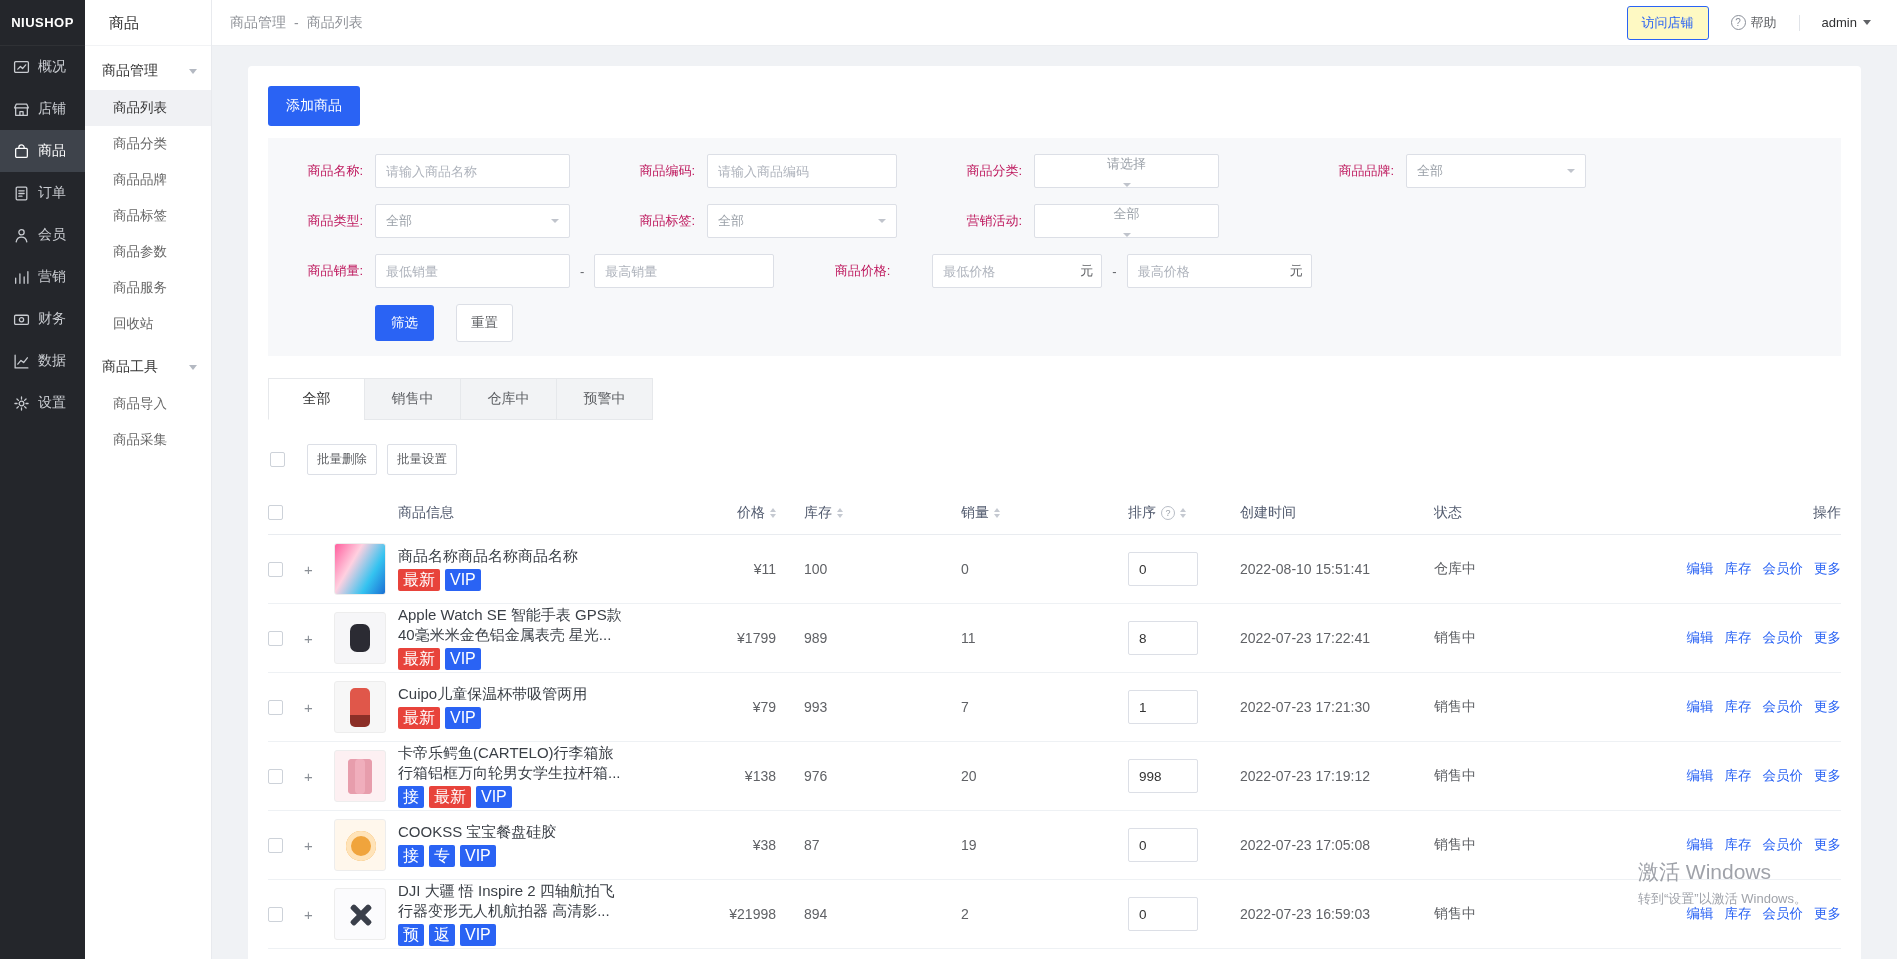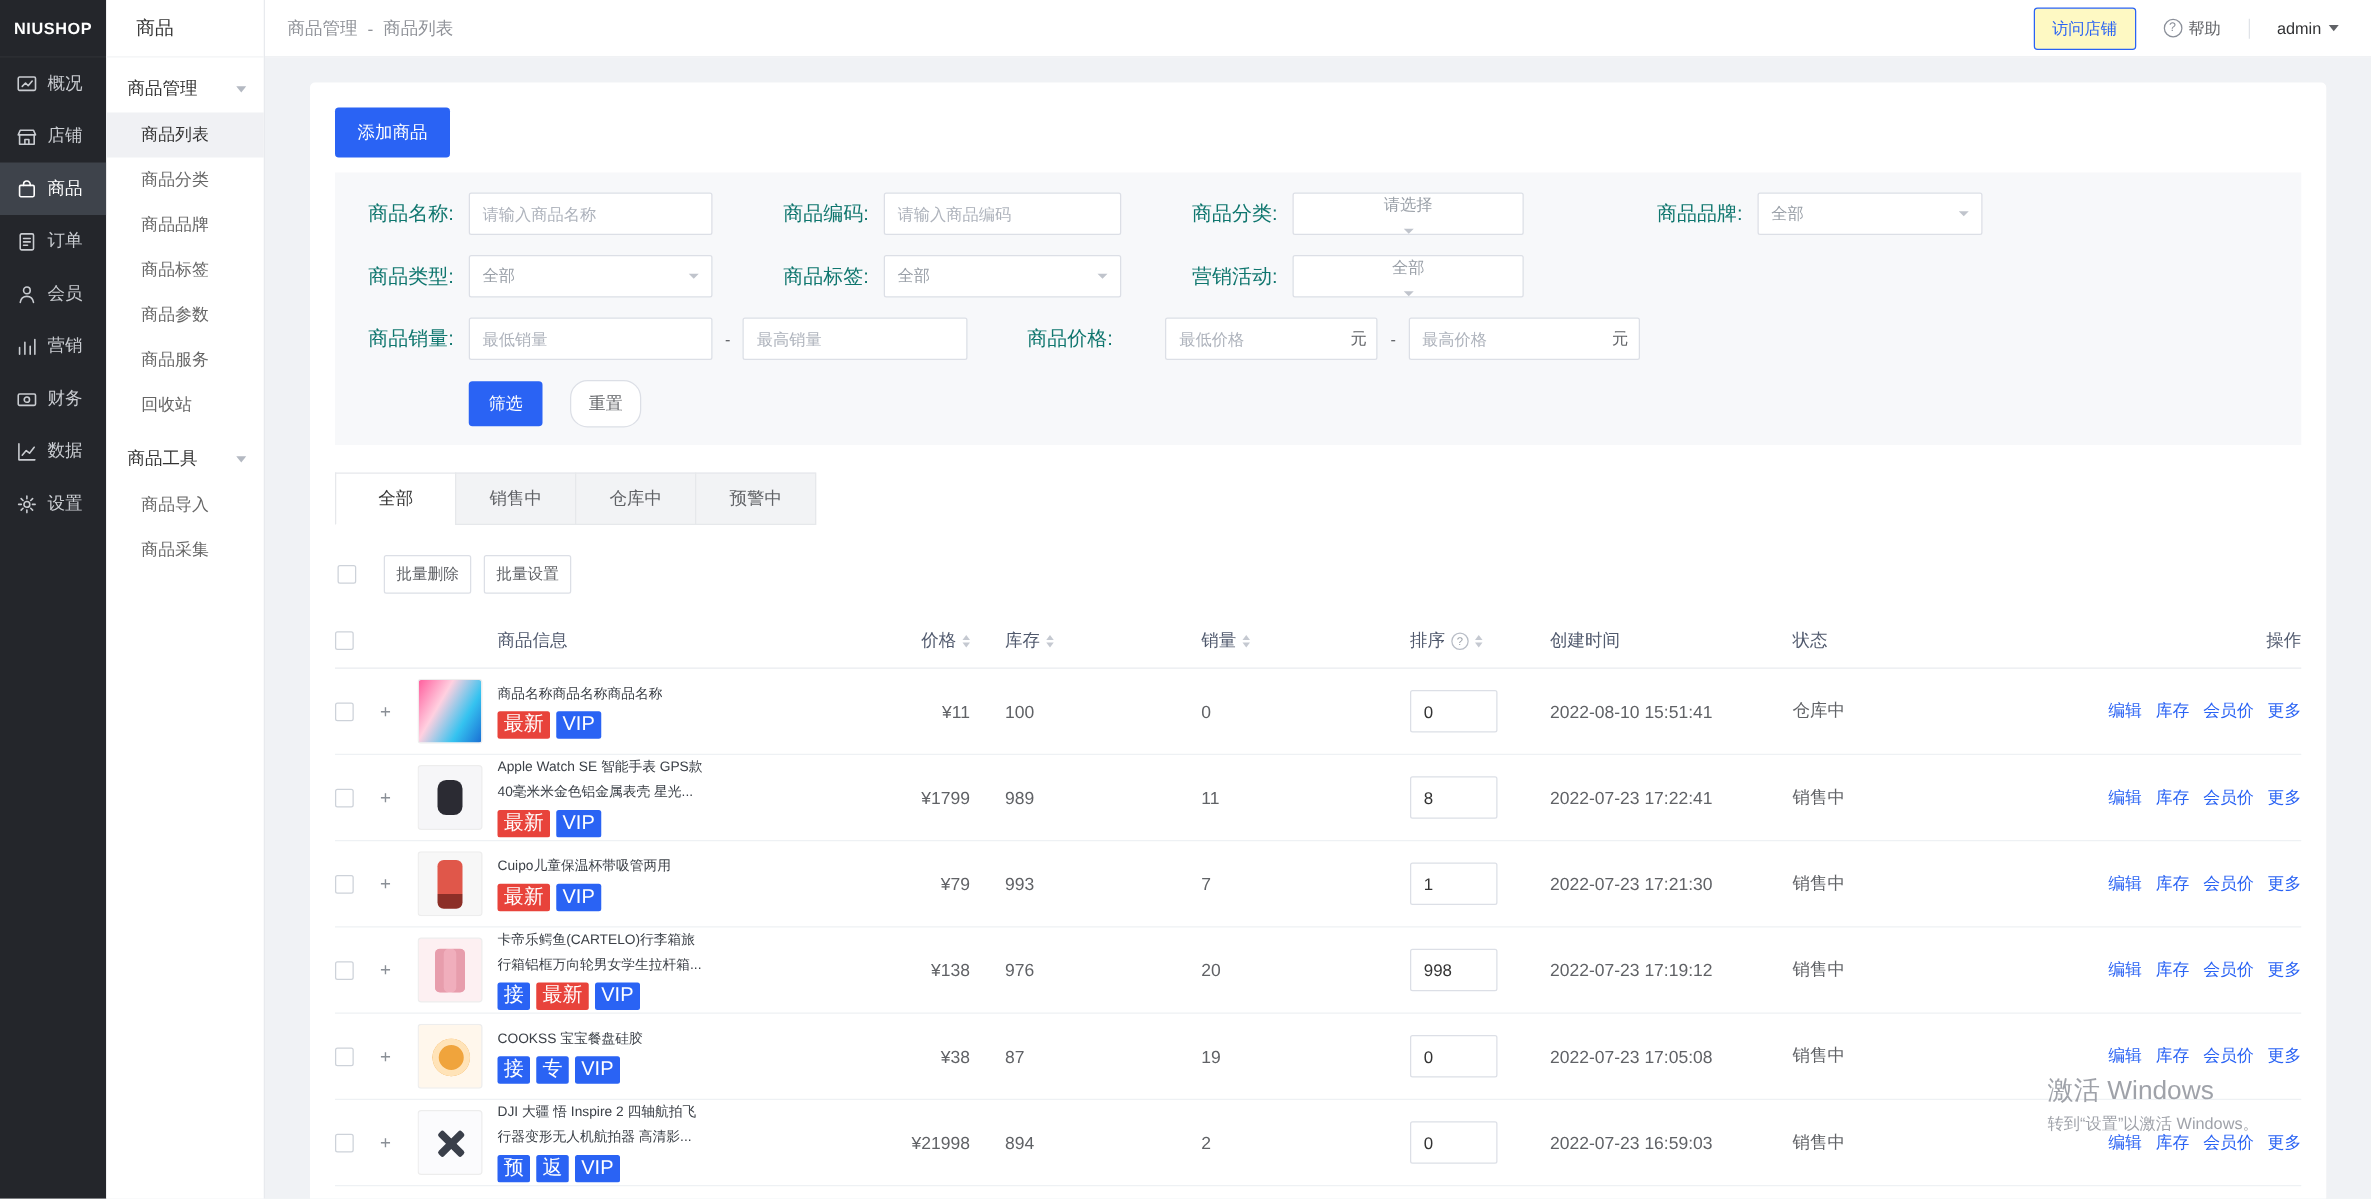--- a/index.html
+++ b/index.html
@@ -38,35 +38,35 @@
 
   .content{flex:1;padding:20px 36px 0;overflow:hidden;}
   .card{background:#fff;border-radius:4px;padding:20px 20px 0;}
 
   .add-btn{background:#2a63f4;color:#fff;border:none;border-radius:3px;padding:11px 18px;font-size:14px;cursor:pointer;font-family:inherit;}
 
   
   .filter-block{background:#f7f8fa;margin-top:12px;padding:16px 0 14px;}
   .f-row{display:flex;align-items:center;margin-bottom:16px;}
   .f-row:last-child{margin-bottom:0;}
-  .f-label{width:95px;text-align:right;margin-right:12px;font-size:16px;color:#0f766e;flex-shrink:0;white-space:nowrap;}
+  .f-label{width:95px;text-align:right;margin-right:12px;font-size:13px;color:#be185d;flex-shrink:0;white-space:nowrap;}
   .ml21{margin-left:21px;} .ml30{margin-left:30px;} .ml80{margin-left:80px;}
   .f-input{height:34px;border:1px solid #dcdfe6;border-radius:2px;background:#fff;font-size:13px;color:#333;padding:0 10px;font-family:inherit;}
   .f-input::placeholder{color:#aeb3bc;}
   .w170{width:170px;} .w172{width:195px;} .w180{width:180px;} .w185{width:185px;flex-direction:column;} .w190{width:190px;}
   .f-select{height:34px;border:1px solid #dcdfe6;border-radius:2px;background:#fff;display:flex;align-items:center;justify-content:space-between;padding:0 10px;font-size:13px;color:#9aa0a8;cursor:pointer;}
   .sel-caret{width:0;height:0;border-left:4px solid transparent;border-right:4px solid transparent;border-top:4px solid #c0c4cc;}
   .dash{color:#606266;margin:0 10px;font-size:13px;}
   .suffix-wrap{position:relative;display:inline-flex;align-items:flex-end;}
   .suffix-wrap .f-input{padding-right:26px;}
   .suffix{position:absolute;right:9px;top:50%;transform:translateY(-50%);font-size:13px;color:#606266;}
   .ml30w{margin-left:30px;}
   .f-actions{padding-left:107px;display:flex;gap:22px;margin-top:12px;}
   .btn-primary{background:#2a63f4;color:#fff;border:none;border-radius:3px;padding:9px 16px;font-size:13.5px;cursor:pointer;font-family:inherit;}
-  .btn-plain{background:#fff;color:#606266;border:1px solid #dcdfe6;border-radius:14px;padding:9px 14px;font-size:13.5px;cursor:pointer;font-family:inherit;}
+  .btn-plain{background:#fff;color:#606266;border:1px solid #dcdfe6;border-radius:3px;padding:9px 14px;font-size:13.5px;cursor:pointer;font-family:inherit;}
 
   
   .tabs{display:flex;margin-top:22px;}
   .tab{min-width:97px;height:42px;display:flex;align-items:center;justify-content:center;background:#f2f3f5;border:1px solid #e6e8eb;margin-left:-1px;font-size:14px;color:#606266;cursor:pointer;padding:0 22px;}
   .tab:first-child{margin-left:0;}
   .tab.active{background:#fff;color:#333;border-bottom-color:#fff;}
 
   
   .bulk{display:flex;align-items:center;margin-top:24px;}
   .checkbox{width:15px;height:15px;border:1px solid #cdd2d9;border-radius:2px;background:#fff;cursor:pointer;flex-shrink:0;display:inline-block;}
@@ -99,21 +99,21 @@
   .thumb-1{background:linear-gradient(120deg,#ff5f9e 0%,#ffd0e0 35%,#35c3f0 70%,#1a6fd4 100%);}
   .thumb-2{background:#f6f6f8;} .thumb-2::after{content:"";position:absolute;left:15px;right:15px;top:11px;bottom:11px;background:#2b2b33;border-radius:7px;}
   .thumb-3{background:#f7f7f7;} .thumb-3::after{content:"";position:absolute;left:15px;right:15px;top:6px;bottom:5px;background:linear-gradient(180deg,#e0574a 0 70%,#8c2f27 70%);border-radius:5px;}
   .thumb-4{background:#fdf0f2;} .thumb-4::after{content:"";position:absolute;left:13px;right:13px;top:8px;bottom:7px;background:#f0aebc;border-radius:4px;box-shadow:inset 7px 0 0 #e79dac,inset -7px 0 0 #e79dac;}
   .thumb-5{background:#fff7ec;} .thumb-5::after{content:"";position:absolute;left:11px;top:11px;width:30px;height:30px;border-radius:50%;background:#f0a43c;box-shadow:inset 0 0 0 5px #ffe3b8;}
   .thumb-6{background:#fbfbfd;}
   .thumb-6::before,.thumb-6::after{content:"";position:absolute;left:13px;top:23px;width:26px;height:6px;background:#3a3f4a;border-radius:2px;}
   .thumb-6::before{transform:rotate(45deg);} .thumb-6::after{transform:rotate(-45deg);}
 
   .info-text{display:flex;flex-direction:column;gap:3px;min-width:0;}
-  .p-name{color:#3a3f46;font-size:11px;line-height:17px;white-space:nowrap;overflow:hidden;}
+  .p-name{color:#3a3f46;font-size:15px;line-height:17px;white-space:nowrap;overflow:hidden;}
   .badges{display:flex;gap:5px;margin-top:2px;}
   .badge{font-size:16px;color:#fff;padding:3px 5px;border-radius:2px;line-height:1;white-space:nowrap;}
   .badge.red{background:#e8433b;} .badge.blue{background:#2a63f4;}
   .g-row.partial .c-info{align-items:flex-start;padding-top:5px;}
 
   .watermark{position:fixed;left:1638px;top:858px;color:rgba(135,139,147,.8);pointer-events:none;}
   .wm1{font-size:21px;} .wm2{font-size:13px;margin-top:4px;}
 </style>
 </head>
 <body>

